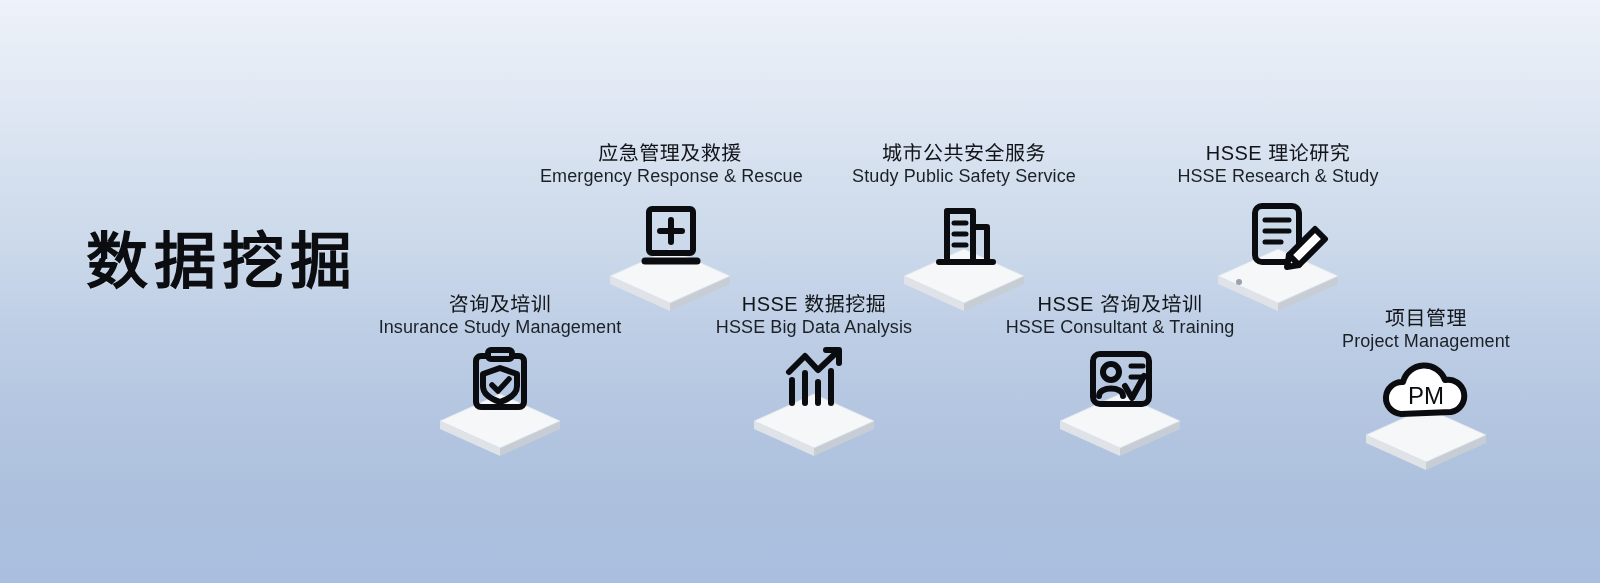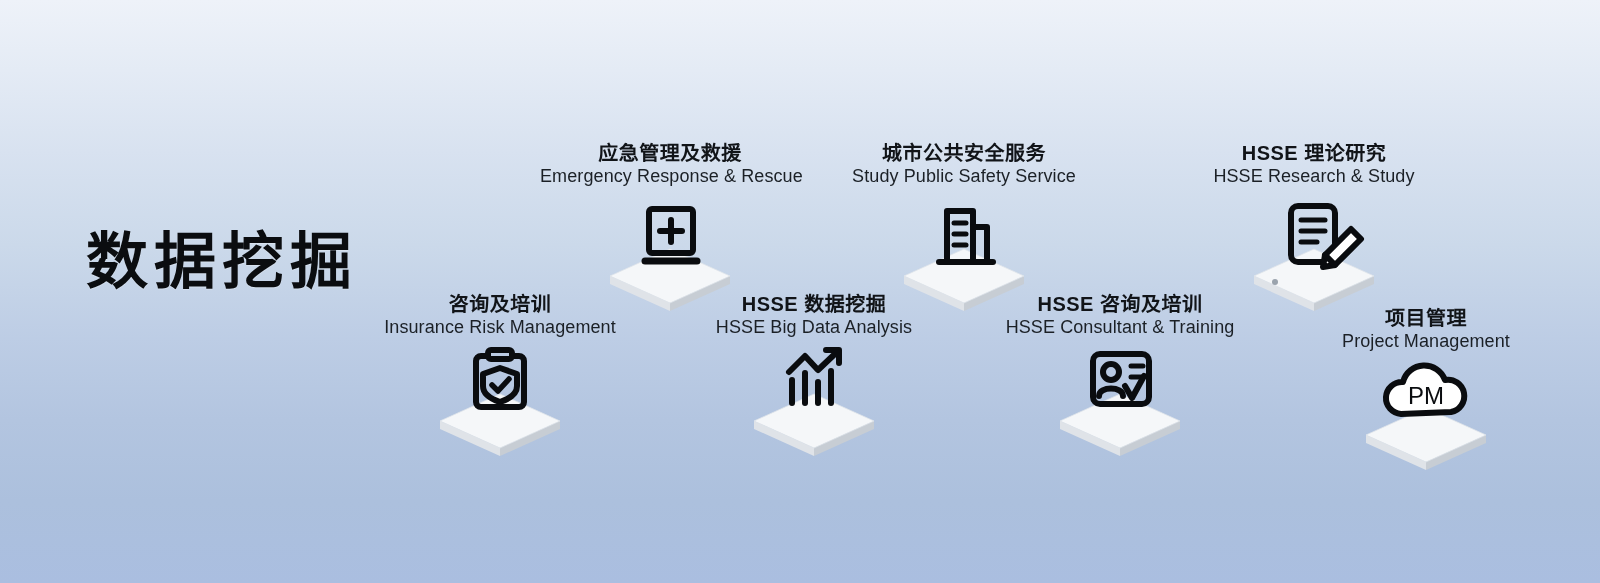--- a/index.html
+++ b/index.html
@@ -45,21 +45,21 @@
   }
 
   
   .item {
     position: absolute;
     width: 260px;
     text-align: center;
   }
   .item-label-cn {
     font-size: 20px;
-    font-weight: 700;
+    font-weight: 400;
     color: #111418;
     line-height: 1.05;
     white-space: nowrap;
     letter-spacing: 0.5px;
   }
   .item-label-en {
     margin-top: 3px;
     font-size: 18px;
     font-weight: 400;
     color: #1b2026;
@@ -134,21 +134,21 @@
           <line x1="65" y1="22" x2="77" y2="22" stroke-width="5"></line>
           <line x1="65" y1="33" x2="77" y2="33" stroke-width="5"></line>
           <line x1="65" y1="44" x2="77" y2="44" stroke-width="5"></line>
 
           <line x1="50" y1="61" x2="104" y2="61" stroke-width="6"></line>
         </g>
       </svg>
     </div>
   </div>
 
-  <div class="item row-top" style="left:1184px; top:143px;">
+  <div class="item row-top" style="left:1148px; top:143px;">
     <div class="item-label-cn">HSSE 理论研究</div>
     <div class="item-label-en">HSSE Research &amp; Study</div>
     <div class="icon-wrap">
       <svg viewBox="0 0 150 110" aria-hidden="true">
         <g>
           <polygon points="75,48 135,75 75,102 15,75" fill="#f5f7f9"></polygon>
           <polygon points="15,75 75,102 75,110 15,83" fill="#dfe3e8"></polygon>
           <polygon points="75,102 135,75 135,83 75,110" fill="#c7cdd4"></polygon>
           <polygon points="75,48 135,75 75,102 15,75" fill="none" stroke="#dfe4ea" stroke-width="0.8"></polygon>
         </g>
@@ -161,21 +161,21 @@
 
           <path d="M112 28 L122 38 L96 64 L84 66 L86 54 Z" fill="#ffffff"></path>
           <path d="M86 54 L96 64"></path>
         </g>
       </svg>
     </div>
   </div>
 
   <div class="item row-bottom" style="left:370px; top:294px;">
     <div class="item-label-cn">咨询及培训</div>
-    <div class="item-label-en">Insurance Risk Management</div>
+    <div class="item-label-en">Insurance Study Management</div>
     <div class="icon-wrap">
       <svg viewBox="0 0 150 110" aria-hidden="true">
         <g>
           <polygon points="75,48 135,75 75,102 15,75" fill="#f5f7f9"></polygon>
           <polygon points="15,75 75,102 75,110 15,83" fill="#dfe3e8"></polygon>
           <polygon points="75,102 135,75 135,83 75,110" fill="#c7cdd4"></polygon>
           <polygon points="75,48 135,75 75,102 15,75" fill="none" stroke="#dfe4ea" stroke-width="0.8"></polygon>
         </g>
         <g fill="none" stroke="#0a0c0f" stroke-width="6" stroke-linecap="round" stroke-linejoin="round">
           <path d="M62 10 L56 10 A5 5 0 0 0 51 15 L51 56 A5 5 0 0 0 56 61 L94 61 A5 5 0 0 0 99 56 L99 15 A5 5 0 0 0 94 10 L88 10"></path>

